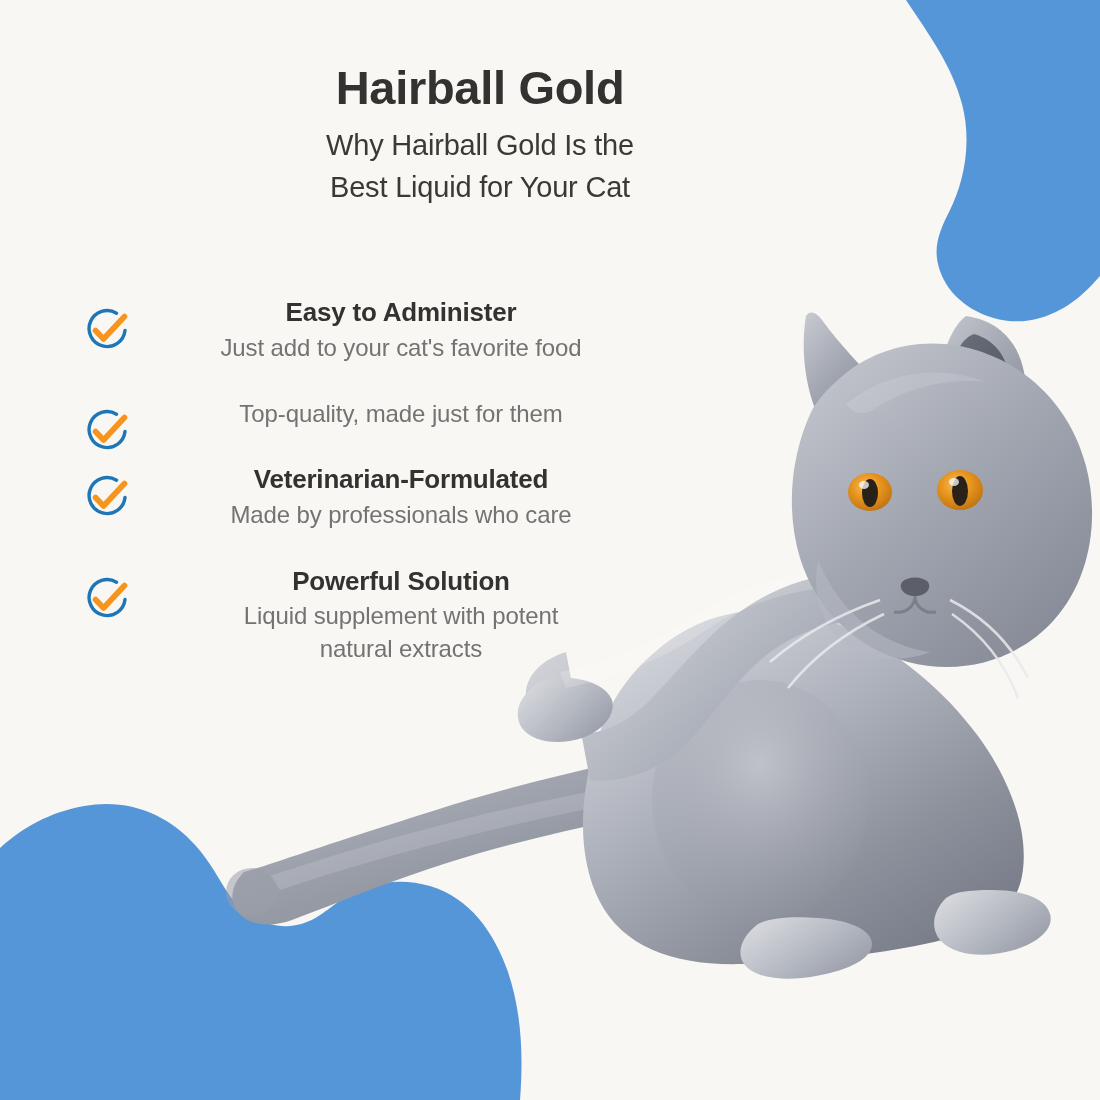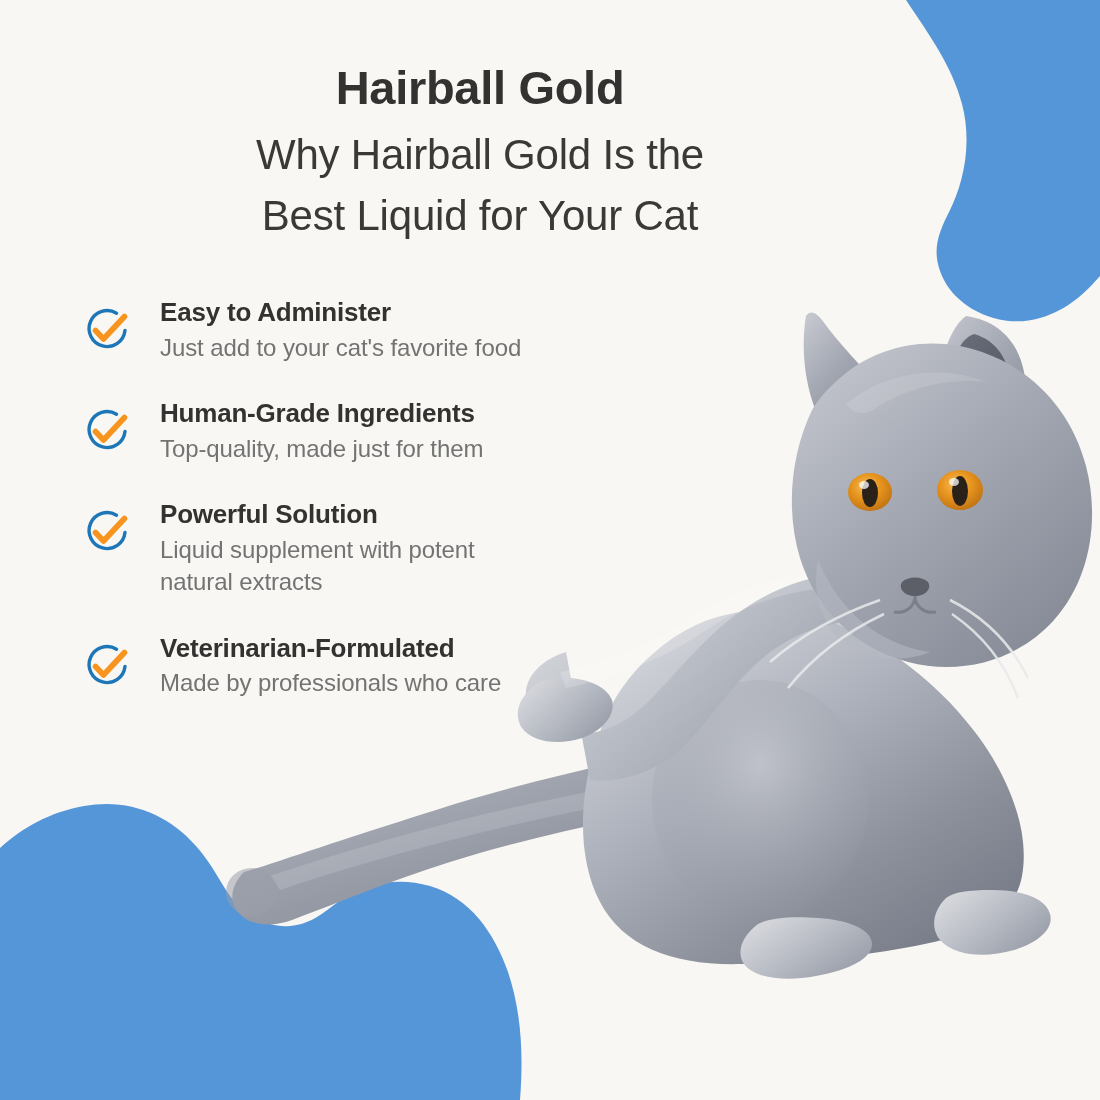--- a/index.html
+++ b/index.html
@@ -61,33 +61,34 @@
     font-size: 47px;
     font-weight: bold;
     color: #333230;
     letter-spacing: -0.3px;
     line-height: 1.12;
     margin: 0;
   }
 
   .subtitle {
     margin: 9px 0 0 0;
-    font-size: 42px;
+    font-size: 29px;
     font-weight: 400;
     color: #3a3937;
     line-height: 1.47;
     letter-spacing: -0.2px;
   }
   .subtitle .sub-line { display: block; }
 
   .features {
     position: absolute;
     top: 297px;
     left: 82px;
     width: 560px;
+    text-align: center;
   }
 
   .feature {
     position: relative;
     padding-left: 78px;
     margin-bottom: 34px;
   }
   .feature:last-child { margin-bottom: 0; }
 
   .feature-icon {
@@ -327,44 +328,43 @@
         <p class="feature-desc">
           <span class="desc-line">Just add to your cat's favorite food</span>
         </p>
       </div>
 
       <div class="feature">
         <svg class="feature-icon" viewBox="0 0 50 50">
           <path d="M 34.5 8.2 A 18 18 0 1 0 43 25.5" fill="none" stroke="#1C76B8" stroke-width="3.4" stroke-linecap="round"></path>
           <path d="M 13.5 25.5 L 21.5 34 L 42.5 11.5" fill="none" stroke="#F7941E" stroke-width="5.6" stroke-linecap="round" stroke-linejoin="round"></path>
         </svg>
-        <p class="feature-title">Human-Grade Ingredients</p>
         <p class="feature-desc">
           <span class="desc-line">Top-quality, made just for them</span>
+        </p>
+      </div>
+
+      <div class="feature">
+        <svg class="feature-icon" viewBox="0 0 50 50">
+          <path d="M 34.5 8.2 A 18 18 0 1 0 43 25.5" fill="none" stroke="#1C76B8" stroke-width="3.4" stroke-linecap="round"></path>
+          <path d="M 13.5 25.5 L 21.5 34 L 42.5 11.5" fill="none" stroke="#F7941E" stroke-width="5.6" stroke-linecap="round" stroke-linejoin="round"></path>
+        </svg>
+        <p class="feature-title">Veterinarian-Formulated</p>
+        <p class="feature-desc">
+          <span class="desc-line">Made by professionals who care</span>
         </p>
       </div>
 
       <div class="feature">
         <svg class="feature-icon" viewBox="0 0 50 50">
           <path d="M 34.5 8.2 A 18 18 0 1 0 43 25.5" fill="none" stroke="#1C76B8" stroke-width="3.4" stroke-linecap="round"></path>
           <path d="M 13.5 25.5 L 21.5 34 L 42.5 11.5" fill="none" stroke="#F7941E" stroke-width="5.6" stroke-linecap="round" stroke-linejoin="round"></path>
         </svg>
         <p class="feature-title">Powerful Solution</p>
         <p class="feature-desc">
           <span class="desc-line">Liquid supplement with potent</span>
           <span class="desc-line">natural extracts</span>
         </p>
       </div>
 
-      <div class="feature">
-        <svg class="feature-icon" viewBox="0 0 50 50">
-          <path d="M 34.5 8.2 A 18 18 0 1 0 43 25.5" fill="none" stroke="#1C76B8" stroke-width="3.4" stroke-linecap="round"></path>
-          <path d="M 13.5 25.5 L 21.5 34 L 42.5 11.5" fill="none" stroke="#F7941E" stroke-width="5.6" stroke-linecap="round" stroke-linejoin="round"></path>
-        </svg>
-        <p class="feature-title">Veterinarian-Formulated</p>
-        <p class="feature-desc">
-          <span class="desc-line">Made by professionals who care</span>
-        </p>
-      </div>
-
     </div>
   </div>
 </div>
 
 </body></html>

